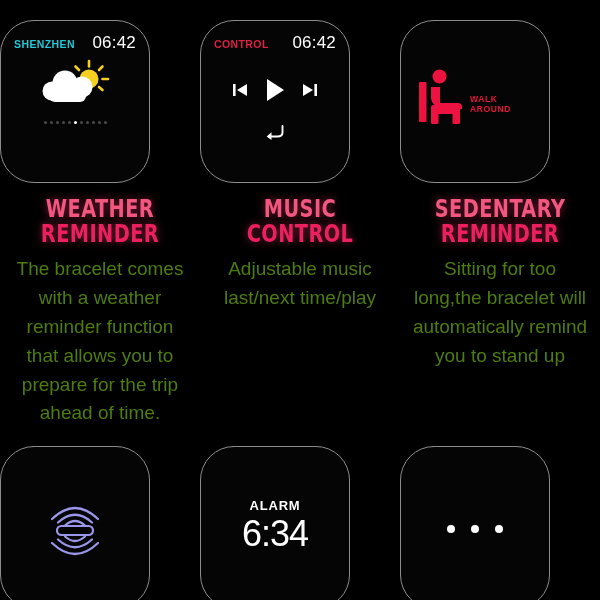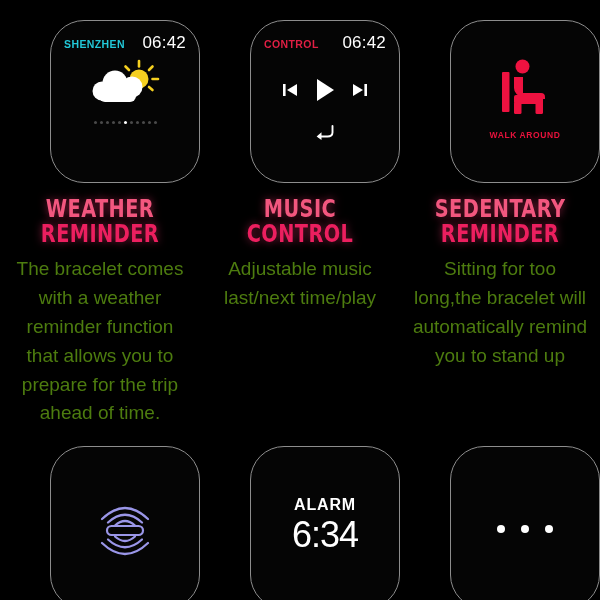--- a/index.html
+++ b/index.html
@@ -29,22 +29,21 @@
     display: flex;
     width: 600px;
     box-sizing: border-box;
   }
   .row-top { padding-top: 20px; }
   .col {
     width: 200px;
     box-sizing: border-box;
     display: flex;
     flex-direction: column;
-    align-items: flex-end;
-    padding-left: 24px;
+    align-items: flex-start;
   }
 
   
   .watch {
     width: 150px;
     height: 163px;
     border: 1px solid #8d8d8d;
     border-radius: 34px;
     background: #050505;
     box-sizing: border-box;
@@ -108,21 +107,21 @@
   }
   .music-back {
     display: flex;
     justify-content: center;
     margin-top: 18px;
   }
 
   
   .sed-wrap {
     display: flex;
-    flex-direction: column;
+    flex-direction: row;
     align-items: center;
     justify-content: center;
     height: 100%;
     padding-bottom: 6px;
     box-sizing: border-box;
   }
   .sed-label {
     margin-top: 9px;
     color: #e8123c;
     font-size: 8.5px;
@@ -142,21 +141,21 @@
   .alarm-wrap {
     display: flex;
     flex-direction: column;
     align-items: center;
     justify-content: center;
     height: 100%;
     padding-bottom: 6px;
     box-sizing: border-box;
   }
   .alarm-label {
-    font-size: 16px;
+    font-size: 13px;
     font-weight: bold;
     letter-spacing: 0.8px;
     color: #ffffff;
   }
   .alarm-time {
     font-size: 36px;
     font-weight: 400;
     letter-spacing: -1px;
     line-height: 1.1;
     margin-top: 1px;

